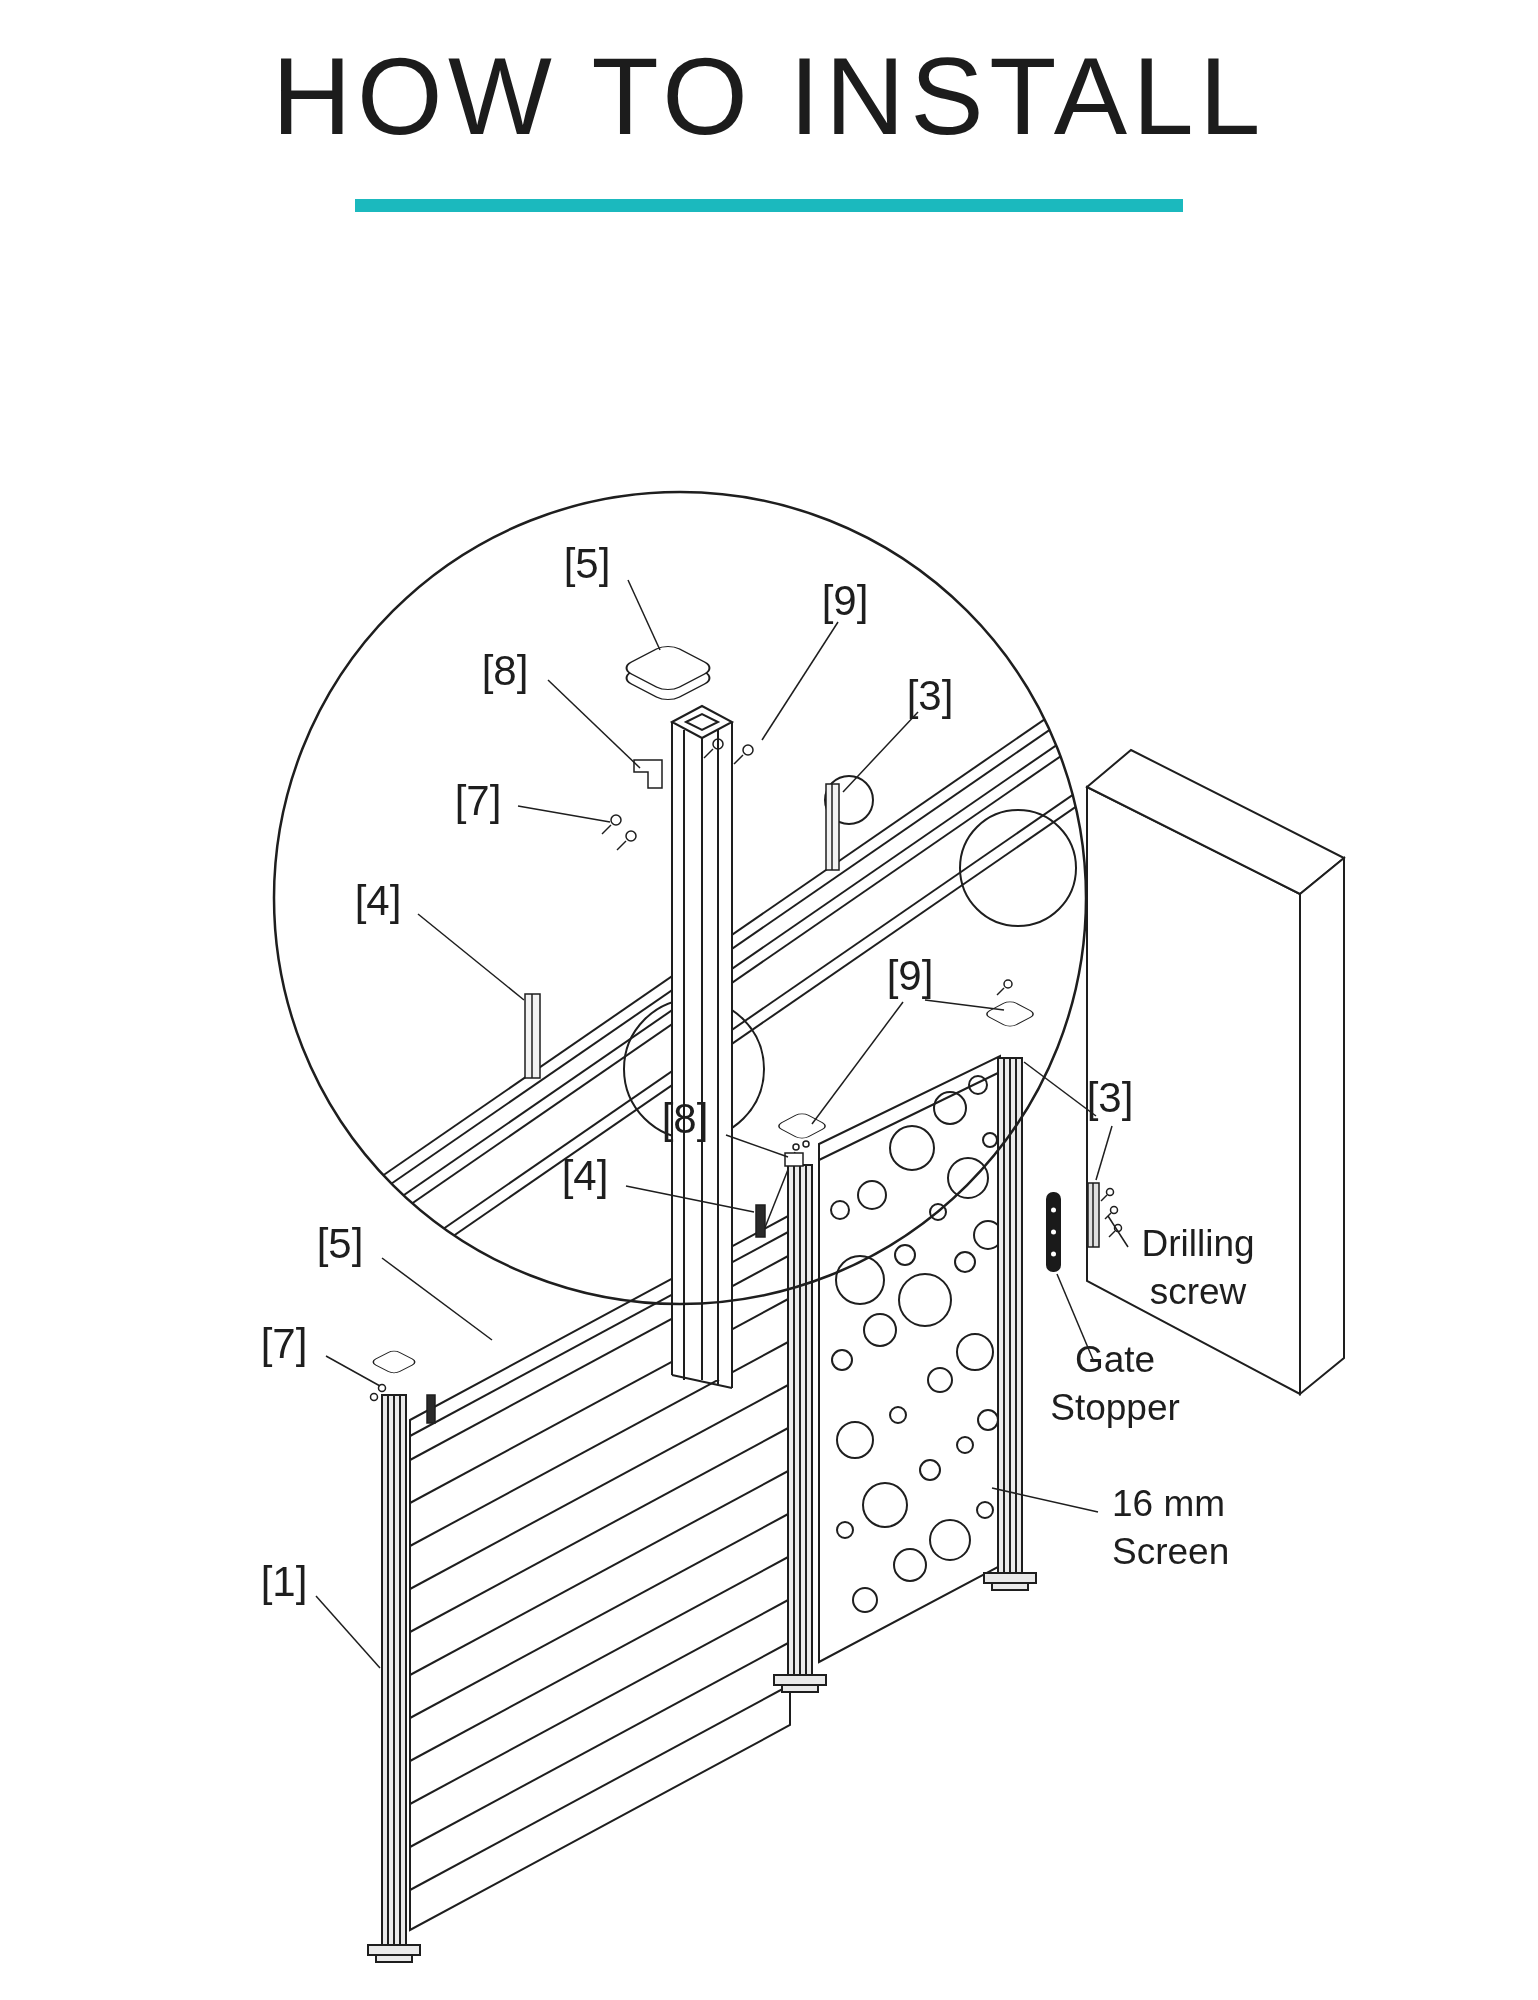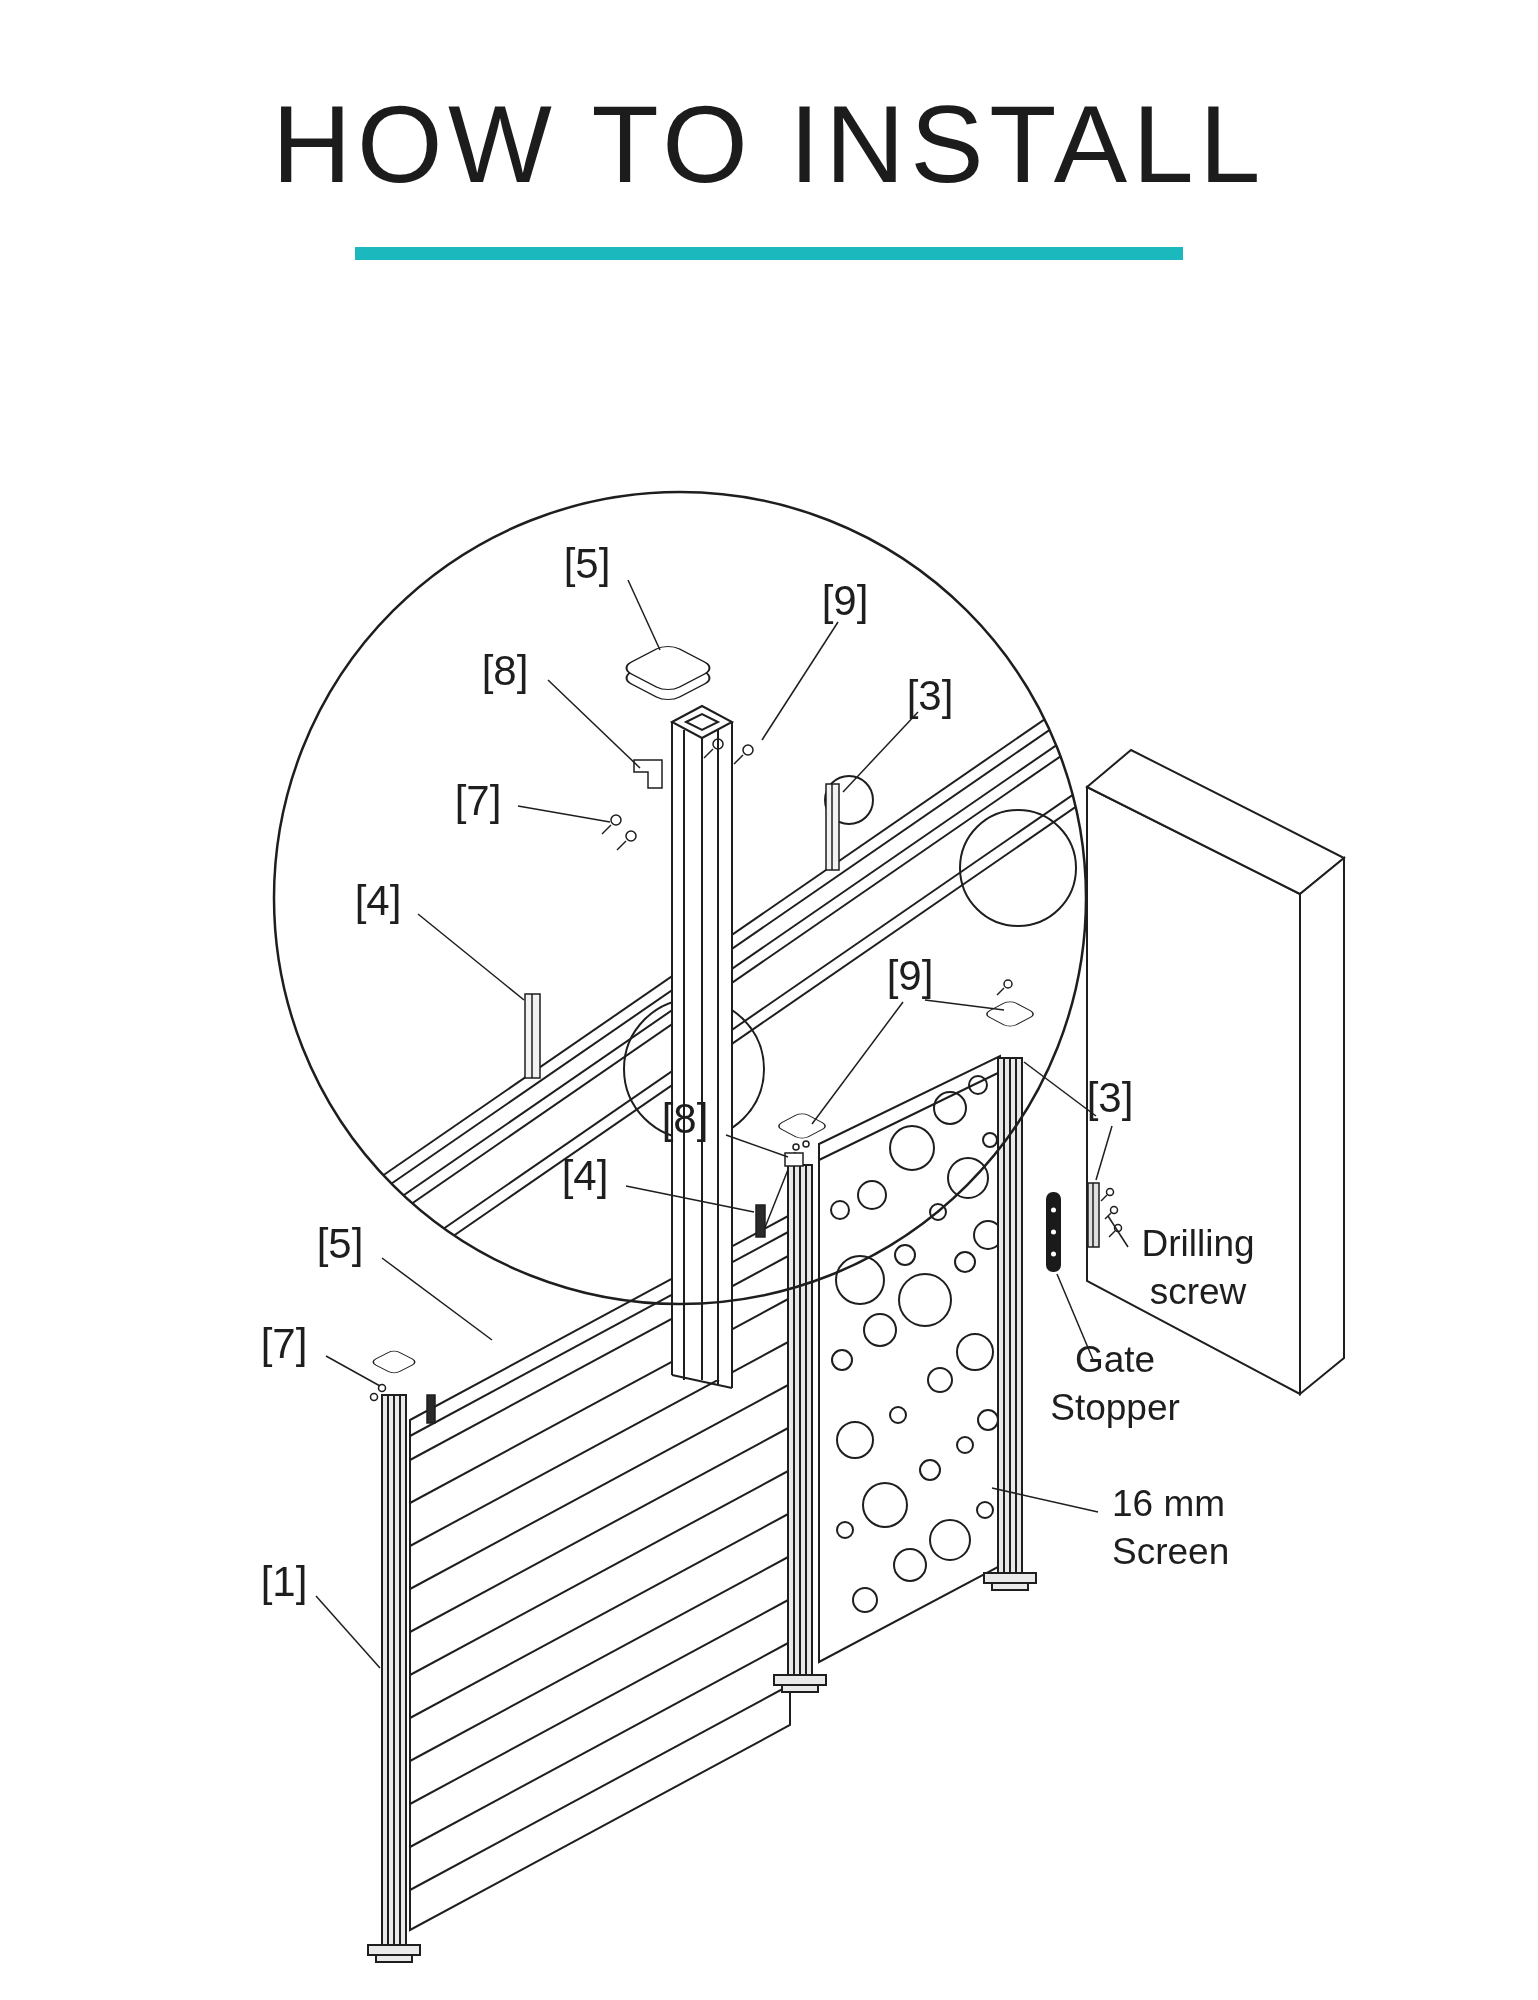--- a/index.html
+++ b/index.html
@@ -1,19 +1,19 @@
 <!DOCTYPE html>
 <html><head>
 <meta charset="utf-8">
 <style>
   html,body{margin:0;padding:0;background:#ffffff;}
   .page{position:relative;width:1538px;height:2000px;background:#ffffff;overflow:hidden;
         font-family:"Liberation Sans",sans-serif;}
   .header{position:absolute;top:0;left:0;width:100%;text-align:center;z-index:2;}
-  .title{margin:0;padding-top:80px;font-size:110px;font-weight:300;letter-spacing:0.05em;
+  .title{margin:0;padding-top:32px;font-size:110px;font-weight:300;letter-spacing:0.05em;
          color:#1c1c1c;}
   .divider{width:828px;height:13px;background:#1bb9be;margin:40px auto 0;}
   svg.diagram{position:absolute;top:0;left:0;z-index:1;}
   svg .ln{stroke:#1e1e1e;stroke-width:2;fill:none;}
   svg .thin{stroke:#1e1e1e;stroke-width:1.5;fill:none;}
   svg .white{fill:#ffffff;}
   svg .lite{fill:#e9e9e9;}
   svg .dark{fill:#2a2a2a;stroke:#1e1e1e;stroke-width:1.5;}
   svg text{font-family:"Liberation Sans",sans-serif;fill:#1e1e1e;stroke:none;}
   text.plabel{font-size:42px;}

